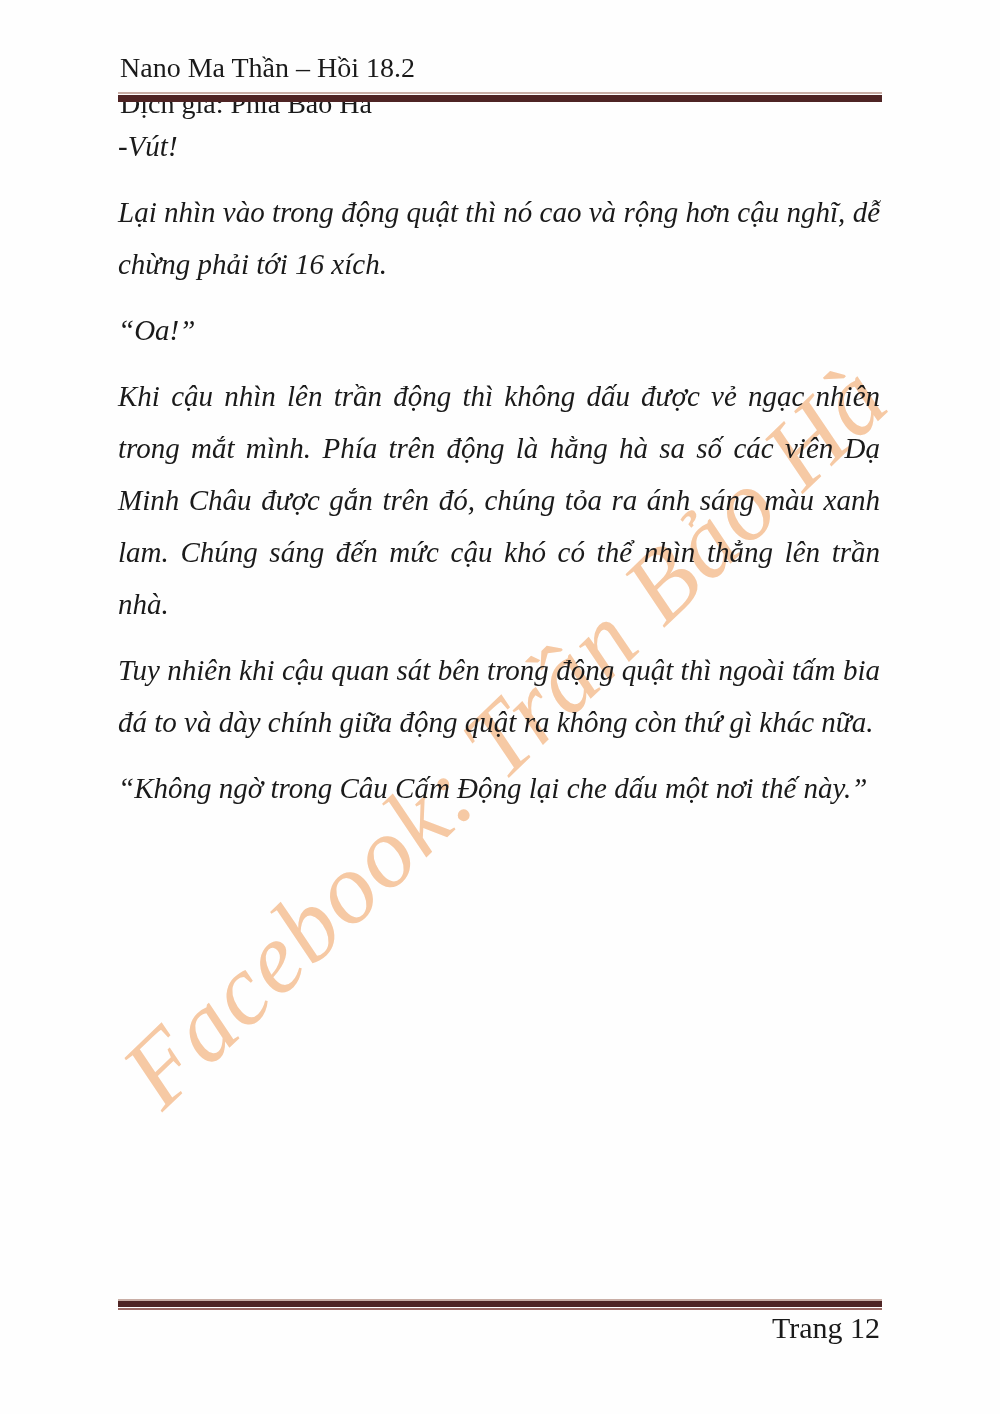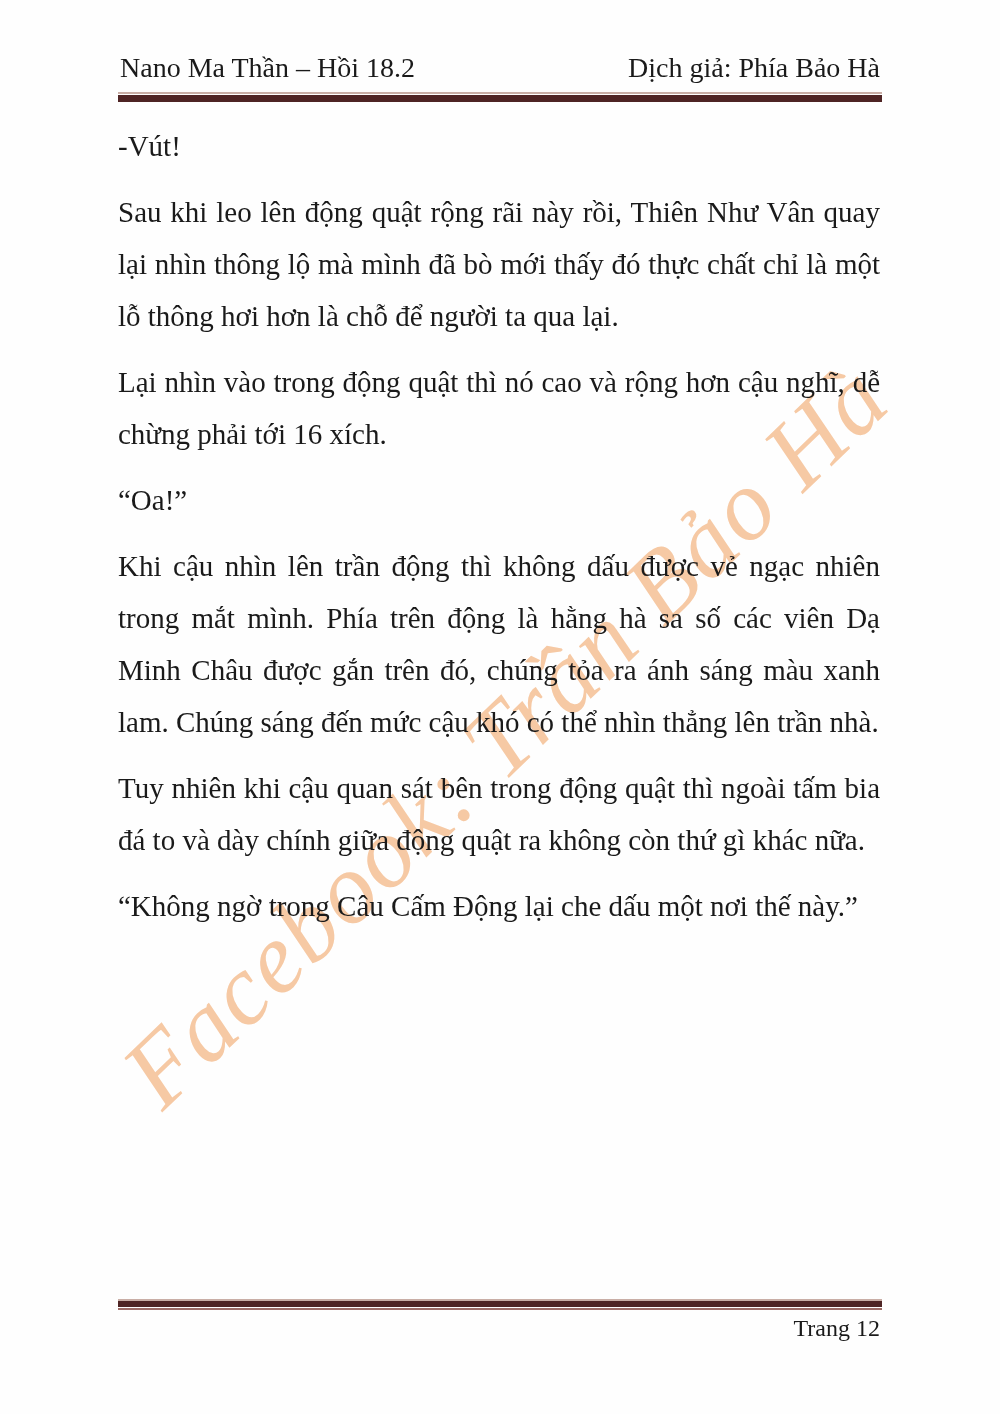--- a/index.html
+++ b/index.html
@@ -38,20 +38,21 @@
   }
   .header-row {
     top: 50px;
     left: 120px;
     width: 760px;
     display: flex;
     justify-content: space-between;
     align-items: baseline;
     font-size: 28px;
     line-height: 36px;
+    flex-direction: column;
   }
   .rule-header {
     top: 92px;
     left: 118px;
     width: 764px;
   }
   .rule-footer {
     top: 1299px;
     left: 118px;
     width: 764px;
@@ -61,30 +62,31 @@
   .rule .dark  { height: 7px; background: #4e2424; }
   .rule .dark-thin { height: 6px; background: #4e2424; }
   .rule .mid   { height: 2px; background: #9c6b66; }
   .body-text {
     top: 120px;
     left: 118px;
     width: 762px;
     font-size: 29px;
     line-height: 52px;
     text-align: justify;
+    font-style: italic;
   }
   .body-text p {
     margin: 0 0 14px 0;
   }
   .page-number {
     top: 1312px;
     left: 120px;
     width: 760px;
     text-align: right;
-    font-size: 24px;
+    font-size: 30px;
     line-height: 32px;
   }
 </style>
 </head>
 <body>
 
 <div class="page">
 
   <div class="watermark">Facebook: Trần Bảo Hà</div>
 
@@ -94,21 +96,20 @@
   </div>
 
   <div class="layer rule rule-header">
     <div class="light"></div>
     <div class="gap"></div>
     <div class="dark"></div>
   </div>
 
   <div class="layer body-text">
     <p>-Vút!</p>
-    <p>Sau khi leo lên động quật rộng rãi này rồi, Thiên Như Vân quay lại nhìn thông lộ mà mình đã bò mới thấy đó thực chất chỉ là một lỗ thông hơi hơn là chỗ để người ta qua lại.</p>
     <p>Lại nhìn vào trong động quật thì nó cao và rộng hơn cậu nghĩ, dễ chừng phải tới 16 xích.</p>
     <p>“Oa!”</p>
     <p>Khi cậu nhìn lên trần động thì không dấu được vẻ ngạc nhiên trong mắt mình. Phía trên động là hằng hà sa số các viên Dạ Minh Châu được gắn trên đó, chúng tỏa ra ánh sáng màu xanh lam. Chúng sáng đến mức cậu khó có thể nhìn thẳng lên trần nhà.</p>
     <p>Tuy nhiên khi cậu quan sát bên trong động quật thì ngoài tấm bia đá to và dày chính giữa động quật ra không còn thứ gì khác nữa.</p>
     <p>“Không ngờ trong Câu Cấm Động lại che dấu một nơi thế này.”</p>
   </div>
 
   <div class="layer rule rule-footer">
     <div class="light"></div>
     <div class="dark-thin"></div>

